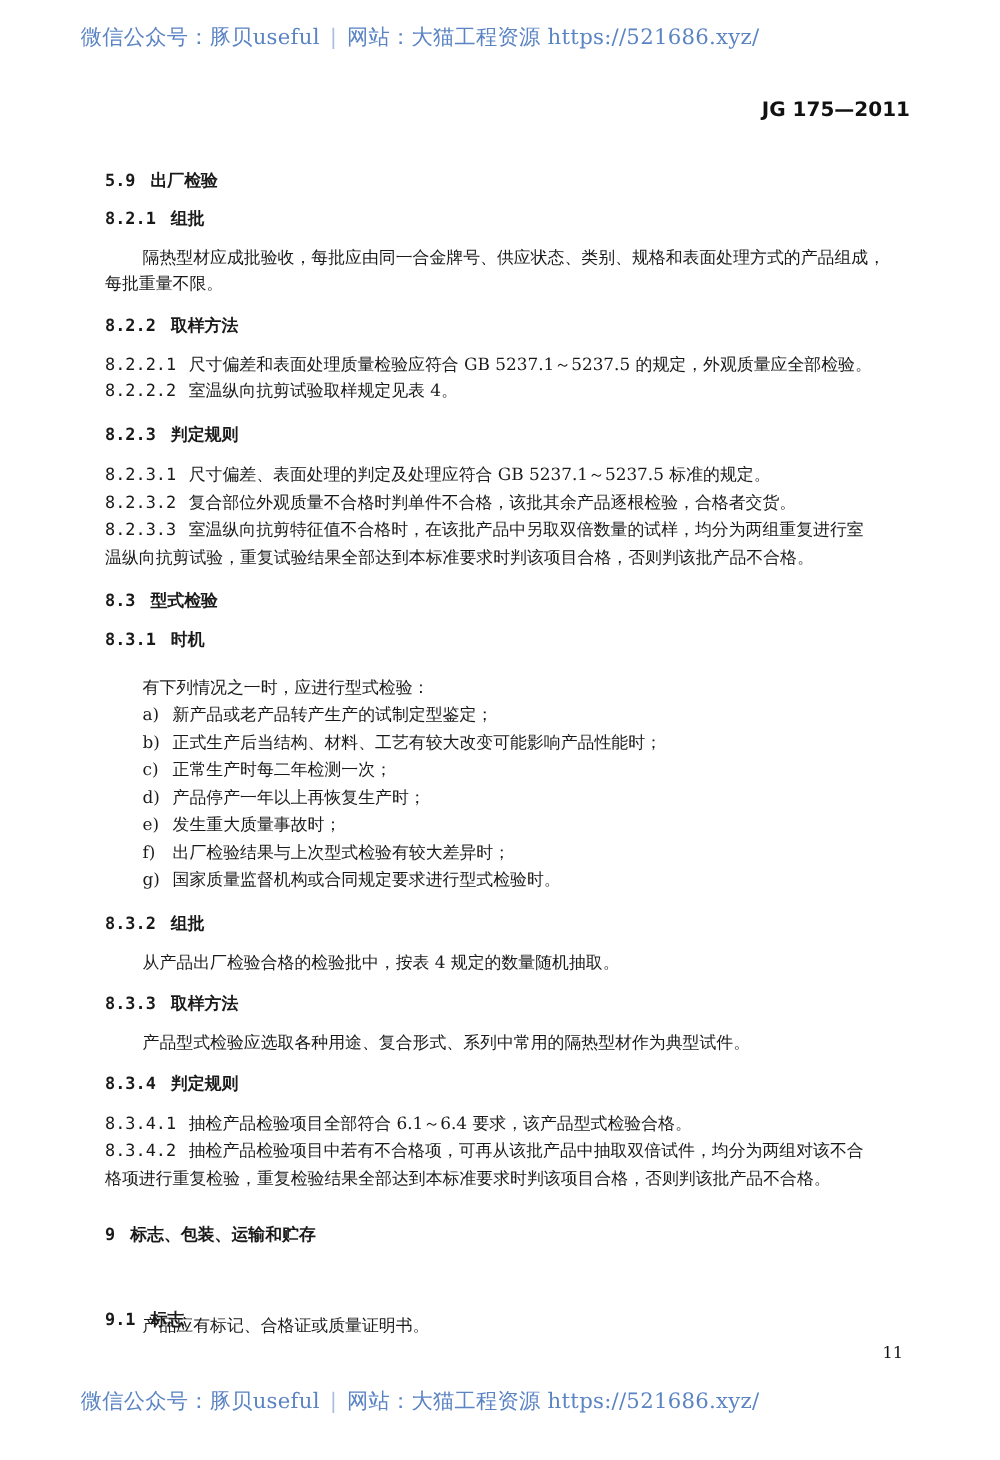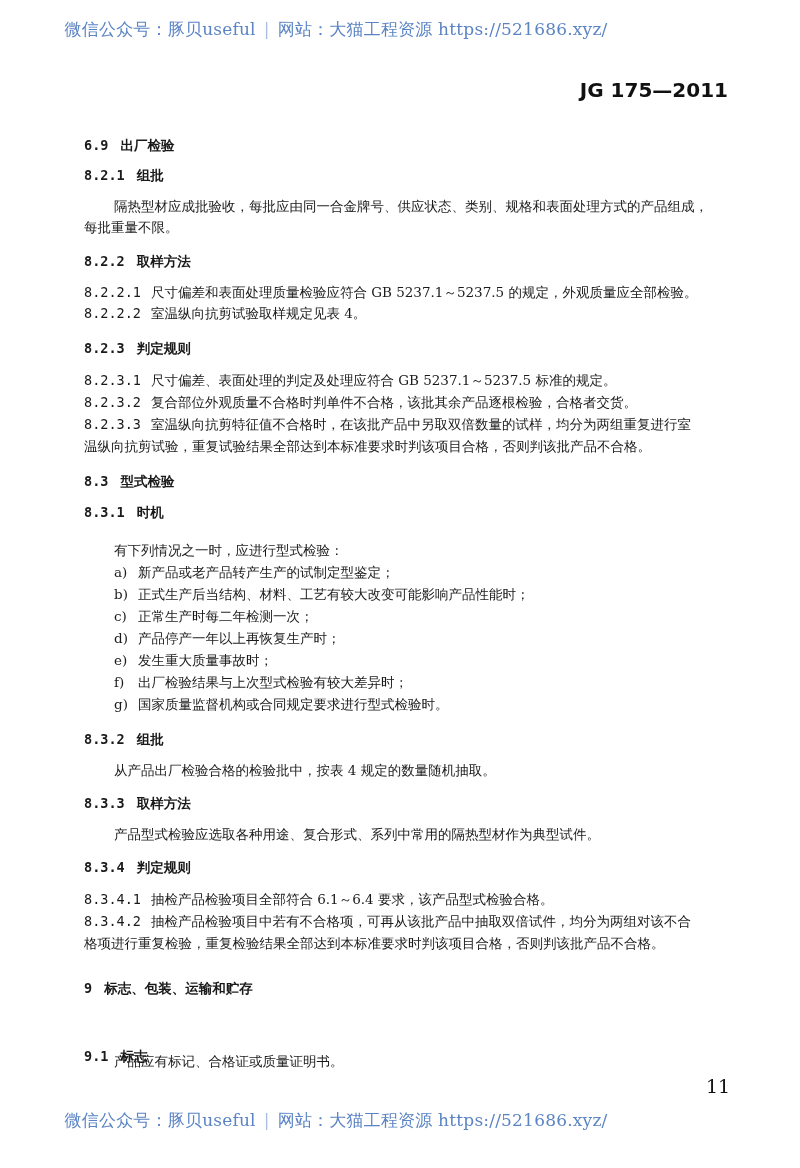--- a/index.html
+++ b/index.html
@@ -28,21 +28,21 @@
     .watermark.top { top: 18px; }
     .watermark.bottom { top: 1109px; }
     .wm-sep { color: #a9bedf; margin: 0 8px; }
 
     .std-code {
       position: absolute;
       top: 78px;
       right: 72px;
       font-family: "DejaVu Sans", "Liberation Sans", sans-serif;
       font-weight: bold;
-      font-size: 20px;
+      font-size: 16px;
       color: #111;
     }
 
     .line {
       position: absolute;
       left: 84px;
       font-size: 13.5px;
       line-height: 18px;
       white-space: nowrap;
       color: #1a1a1a;
@@ -68,36 +68,36 @@
     }
     .clause-num {
       font-family: "DejaVu Sans Mono", "Liberation Mono", monospace;
       display: inline-block;
       margin-right: 10px;
     }
     .page-number {
       position: absolute;
       top: 1075px;
       left: 706px;
-      font-size: 19px;
+      font-size: 13px;
       font-family: "DejaVu Serif", "Liberation Serif", serif;
       color: #111;
     }
   </style>
 </head>
 <body>
 
 <div class="watermark top">
   <span>微信公众号：豚贝useful</span><span class="wm-sep">|</span><span>网站：大猫工程资源 https://521686.xyz/</span>
 </div>
 
 <div class="std-code">JG 175—2011</div>
 
 <div class="line heading" style="top:136px;">
-  <span class="num">6.9</span><span class="h-title">出厂检验</span>
+  <span class="num">5.9</span><span class="h-title">出厂检验</span>
 </div>
 
 <div class="line heading" style="top:166px;">
   <span class="num">8.2.1</span><span class="h-title">组批</span>
 </div>
 <div class="line indent" style="top:197px;">隔热型材应成批验收，每批应由同一合金牌号、供应状态、类别、规格和表面处理方式的产品组成，</div>
 <div class="line" style="top:218px;">每批重量不限。</div>
 
 <div class="line heading" style="top:252px;">
   <span class="num">8.2.2</span><span class="h-title">取样方法</span>

